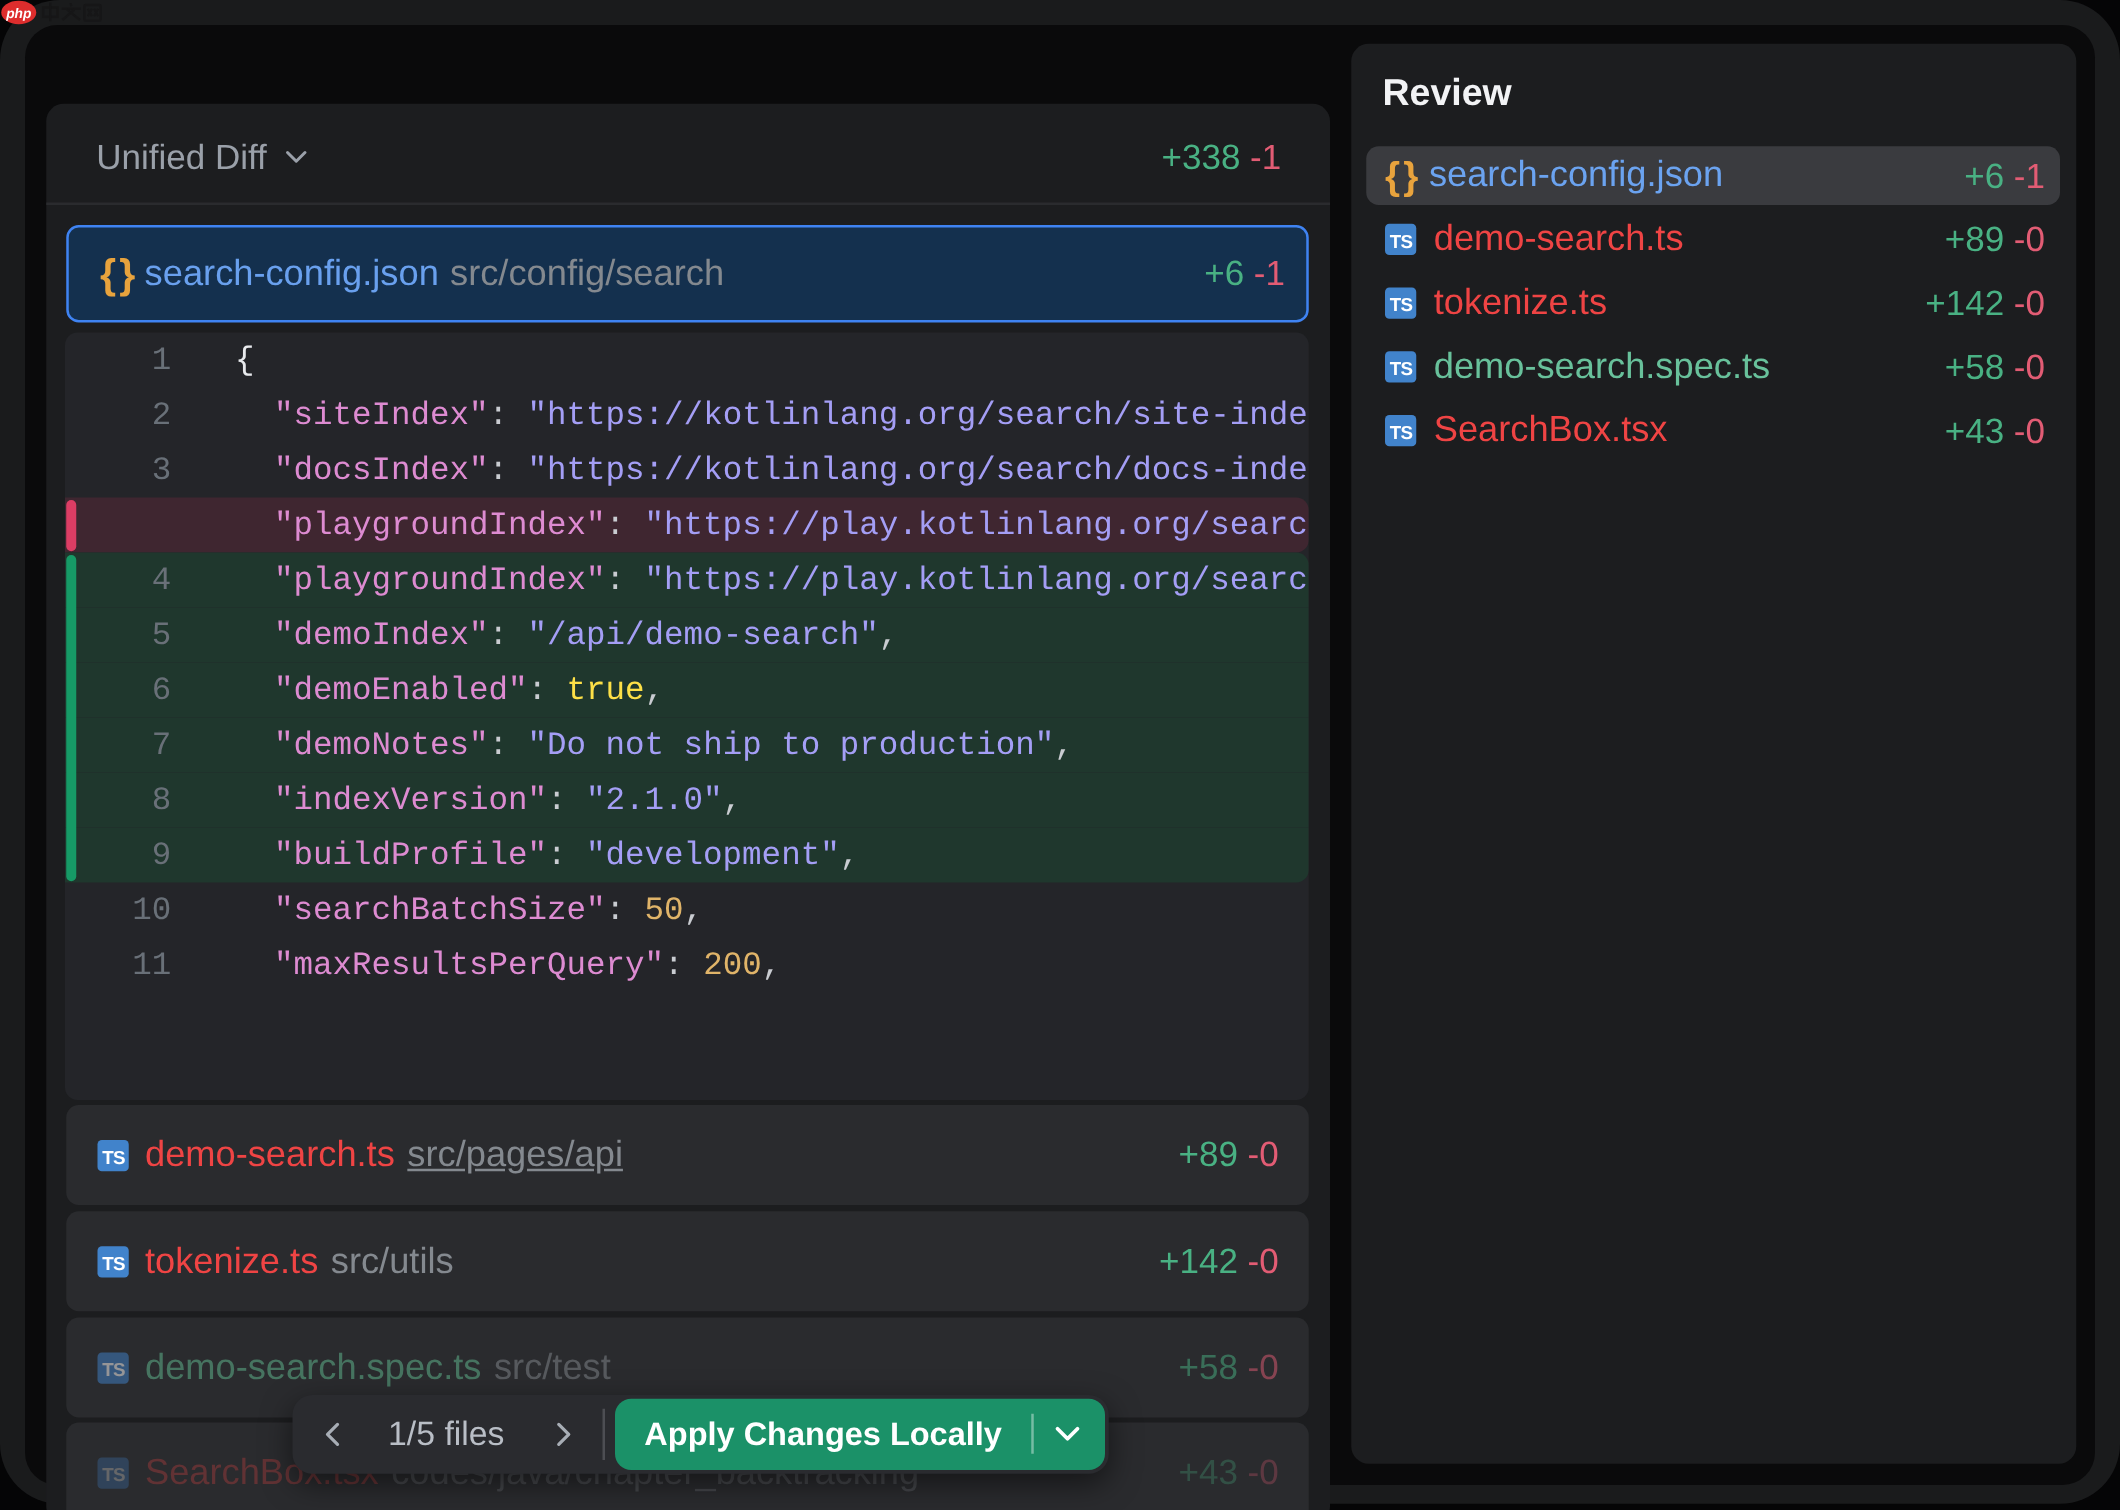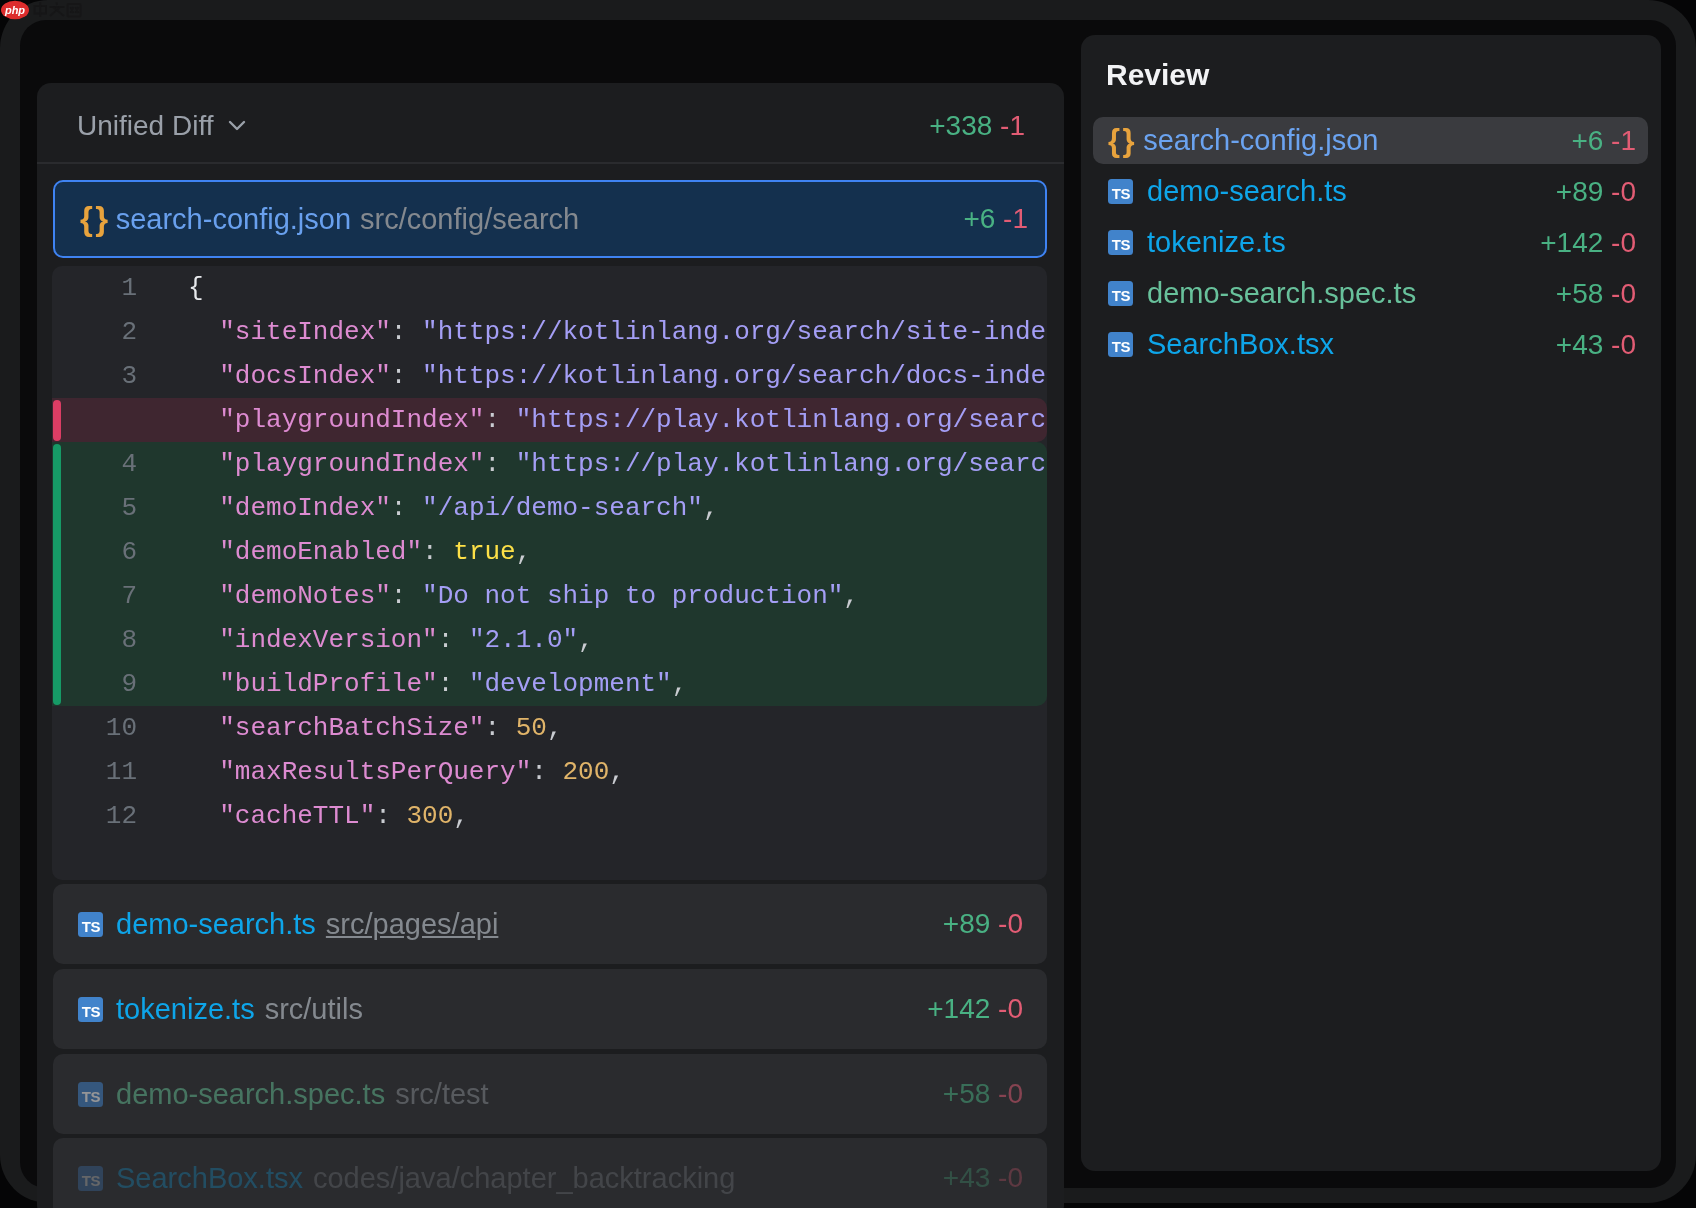--- a/index.html
+++ b/index.html
@@ -15,21 +15,21 @@
   
   .hdrTitle { left:40px; top:3px; height:79px; line-height:79px; font-size:28px; color:#9aa0a9; }
   .hdrBorder { left:0; top:79px; width:1027px; height:2px; background:#2a2b2e; }
   .stats { font-size:28px; white-space:nowrap; }
   .plus { color:#49b183; } .minus { color:#e25c74; }
 
   
   .card { left:16px; width:994px; height:80px; background:#2a2b2e; border-radius:10px; }
   .cardline { position:absolute; left:0; top:0; width:100%; height:100%; display:flex; align-items:center; }
   .tsbadge { width:25px; height:25px; background:#4183cb; border-radius:3.5px; color:#fff; font-weight:bold; font-size:15px; display:flex; align-items:flex-end; justify-content:flex-end; padding:0 3px 2px 0; letter-spacing:-0.5px; }
-  .fname { font-size:29px; color:#0ea5e9; }
+  .fname { font-size:29px; color:#ef4444; }
   .fpath { font-size:29px; color:#84898f; }
   .braceico { color:#e8a33d; font-weight:bold; font-size:33px; letter-spacing:2.5px; }
 
   
   #selCard { left:16px; top:97px; width:994px; height:78px; background:#14304e; border:2px solid #3f83f2; border-radius:10px; }
 
   
   #code { left:15px; top:183px; width:995px; height:614px; background:#242529; border-radius:10px; overflow:hidden;
           font-family:"Liberation Mono", monospace; font-size:26px; letter-spacing:0; }
   .row { position:relative; width:100%; height:44px; line-height:44px; white-space:pre; }
@@ -101,21 +101,20 @@
 <div class="row "><span class="ln">3</span><span class="ct">  <span class="k">"docsIndex"</span><span class="p">: </span><span class="s">"https://kotlinlang.org/search/docs-index.json"</span></span></div>
 <div class="row del"><span class="ln"></span><span class="ct">  <span class="k">"playgroundIndex"</span><span class="p">: </span><span class="s">"https://play.kotlinlang.org/search/playground.json"</span></span></div>
 <div class="row add addtop"><span class="ln">4</span><span class="ct">  <span class="k">"playgroundIndex"</span><span class="p">: </span><span class="s">"https://play.kotlinlang.org/search/playground-v2.json"</span></span></div>
 <div class="row add"><span class="ln">5</span><span class="ct">  <span class="k">"demoIndex"</span><span class="p">: </span><span class="s">"/api/demo-search"</span><span class="p">,</span></span></div>
 <div class="row add"><span class="ln">6</span><span class="ct">  <span class="k">"demoEnabled"</span><span class="p">: </span><span class="b">true</span><span class="p">,</span></span></div>
 <div class="row add"><span class="ln">7</span><span class="ct">  <span class="k">"demoNotes"</span><span class="p">: </span><span class="s">"Do not ship to production"</span><span class="p">,</span></span></div>
 <div class="row add"><span class="ln">8</span><span class="ct">  <span class="k">"indexVersion"</span><span class="p">: </span><span class="s">"2.1.0"</span><span class="p">,</span></span></div>
 <div class="row add addbot"><span class="ln">9</span><span class="ct">  <span class="k">"buildProfile"</span><span class="p">: </span><span class="s">"development"</span><span class="p">,</span></span></div>
 <div class="row "><span class="ln">10</span><span class="ct">  <span class="k">"searchBatchSize"</span><span class="p">: </span><span class="n">50</span><span class="p">,</span></span></div>
 <div class="row "><span class="ln">11</span><span class="ct">  <span class="k">"maxResultsPerQuery"</span><span class="p">: </span><span class="n">200</span><span class="p">,</span></span></div>
-<div class="row "><span class="ln">12</span><span class="ct">  <span class="k">"cacheTTL"</span><span class="p">: </span><span class="n">300</span><span class="p">,</span></span></div>
 <div class="cap" style="top:133.5px;height:41px;background:#dc3d64;"></div>
 <div class="cap" style="top:177.5px;height:261px;background:#169a66;"></div>
     </div>
 
     <div class="abs card" style="top:801px;">
       <div class="cardline" style="padding-left:25px;">
         <span class="tsbadge">TS</span>
         <span class="fname" style="margin-left:13px;">demo-search.ts</span>
         <span class="fpath" style="margin-left:10px;text-decoration:underline;">src/pages/api</span>
       </div>
@@ -139,20 +138,37 @@
     </div>
     <div class="abs card" style="top:1055px;">
       <div class="cardline" style="padding-left:25px; opacity:0.28;">
         <span class="tsbadge">TS</span>
         <span class="fname" style="margin-left:13px;">SearchBox.tsx</span>
         <span class="fpath" style="margin-left:10px;">codes/java/chapter_backtracking</span>
       </div>
       <div class="abs stats" style="right:24px; top:0; height:80px; line-height:80px; opacity:0.28;"><span class="plus">+43</span>&nbsp;<span class="minus">-0</span></div>
     </div>
 
+    <div class="abs" id="bar">
+      <svg class="abs" style="left:25px;top:21px;" width="14" height="21" viewBox="0 0 14 21">
+        <path class="navchev" d="M11,2.5 L3,10.5 L11,18.5"></path>
+      </svg>
+      <div id="navtext">1/5 files</div>
+      <svg class="abs" style="left:210px;top:21px;" width="14" height="21" viewBox="0 0 14 21">
+        <path class="navchev" d="M3,2.5 L11,10.5 L3,18.5"></path>
+      </svg>
+      <div id="navsep"></div>
+      <div id="bargreen">
+        <div id="applytext">Apply Changes Locally</div>
+        <div id="greendiv"></div>
+        <svg class="abs" style="left:351px;top:21px;" width="22" height="14" viewBox="0 0 22 14">
+          <path d="M3,3 L11,11 L19,3" fill="none" stroke="#fff" stroke-width="3" stroke-linecap="round" stroke-linejoin="round"></path>
+        </svg>
+      </div>
+    </div>
   </div>
 
   <div class="panel" id="panelR">
     <div class="abs" id="rvTitle">Review</div>
     <div class="rrow sel" style="top:82px;">
       <div class="rrowin" style="padding-left:15px;">
         <span class="braceico" style="font-size:31px;">{}</span>
         <span class="fname" style="color:#6ba3f0; margin-left:6px;">search-config.json</span>
       </div>
       <div class="rstats"><span class="plus">+6</span>&nbsp;<span class="minus">-1</span></div>

